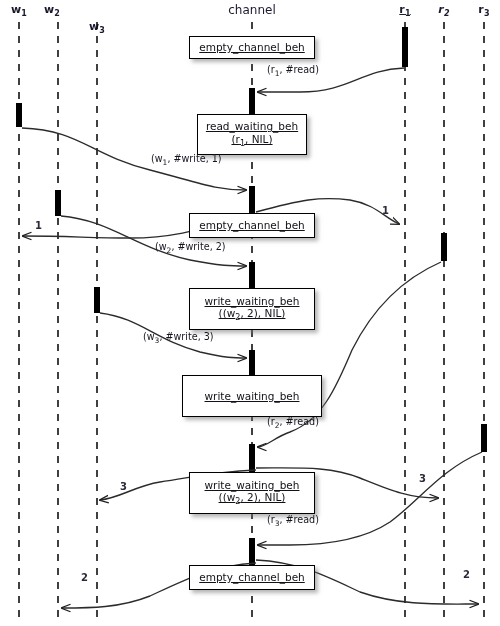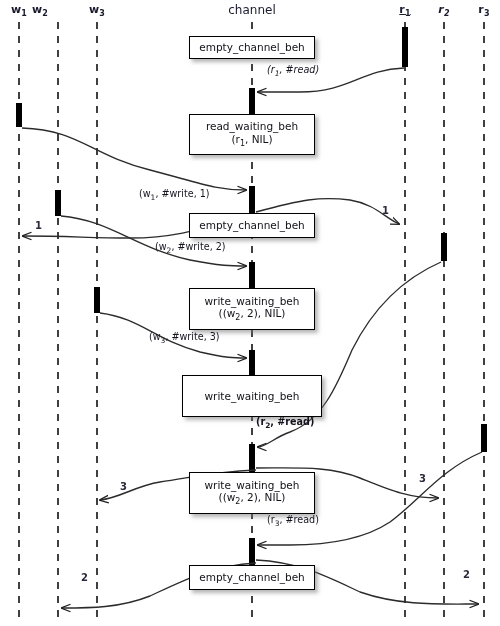--- a/index.html
+++ b/index.html
@@ -48,20 +48,21 @@
     color: #111118;
     line-height: 1.22;
     display: flex;
     flex-direction: column;
     align-items: center;
     justify-content: center;
     transform: translateX(-50%);
     z-index: 6;
     padding: 4px 7px;
     white-space: nowrap;
+    text-decoration: underline;
   }
   .state-box sub { font-size: 8px; }
   .msg-label {
     position: absolute;
     font-size: 9.6px;
     color: #14141f;
     white-space: nowrap;
     z-index: 7;
   }
   .msg-label sub { font-size: 7.5px; }
@@ -149,32 +150,32 @@
 
       <path d="M 482 452 C 440 470 420 500 390 522 C 360 542 320 545 290 545 L 258 545"></path>
 
       <path d="M 256 563 C 210 566 180 582 150 596 C 120 608 90 608 62 608"></path>
 
       <path d="M 256 560 C 300 562 330 578 360 592 C 400 606 440 604 478 604"></path>
     </g>
   </svg>
 
   <div class="lifeline-label" style="left:19px; top:3px;">w<sub>1</sub></div>
-  <div class="lifeline-label" style="left:40px; top:3px;">w<sub>2</sub></div>
-  <div class="lifeline-label" style="left:97px; top:3px;">w<sub>3</sub></div>
+  <div class="lifeline-label" style="left:52px; top:3px;">w<sub>2</sub></div>
+  <div class="lifeline-label" style="left:97px; top:20px;">w<sub>3</sub></div>
   <div class="channel-title" style="left:252px; top:3px;">channel</div>
   <div class="lifeline-label" style="left:405px; top:3px;text-decoration:underline;">r<sub>1</sub></div>
   <div class="lifeline-label" style="left:444px; top:3px;font-style:italic;">r<sub>2</sub></div>
   <div class="lifeline-label" style="left:484px; top:3px;">r<sub>3</sub></div>
 
   <div class="state-box" style="left:252px; top:36px; width:126px; height:23px;">
     <div>empty_channel_beh</div>
   </div>
 
-  <div class="state-box" style="left:252px; top:114px; width:126px; height:41px;">
+  <div class="state-box" style="left:252px; top:114px; width:110px; height:41px;">
     <div>read_waiting_beh</div>
     <div>(r<sub>1</sub>, NIL)</div>
   </div>
 
   <div class="state-box" style="left:252px; top:213px; width:126px; height:25px;">
     <div>empty_channel_beh</div>
   </div>
 
   <div class="state-box" style="left:252px; top:288px; width:126px; height:42px;">
     <div>write_waiting_beh</div>
@@ -187,25 +188,25 @@
 
   <div class="state-box" style="left:252px; top:472px; width:126px; height:42px;">
     <div>write_waiting_beh</div>
     <div>((w<sub>2</sub>, 2), NIL)</div>
   </div>
 
   <div class="state-box" style="left:252px; top:565px; width:126px; height:25px;">
     <div>empty_channel_beh</div>
   </div>
 
-  <div class="msg-label" style="left:267px; top:64px;font-style:italic;">(r<sub>1</sub>, #read)</div>
-  <div class="msg-label" style="left: 139px; top: 153px; margin-top: 35px;">(w<sub>1</sub>, #write, 1)</div>
+  <div class="msg-label" style="left:267px; top:64px;">(r<sub>1</sub>, #read)</div>
+  <div class="msg-label" style="left: 151px; top: 153px;">(w<sub>1</sub>, #write, 1)</div>
   <div class="msg-label" style="left: 155px; top: 241px;">(w<sub>2</sub>, #write, 2)</div>
-  <div class="msg-label" style="left: 149px; top: 331px;">(w<sub>3</sub>, #write, 3)</div>
-  <div class="msg-label" style="left: 256px; top: 416px; font-weight: bold;">(r<sub>2</sub>, #read)</div>
+  <div class="msg-label" style="left: 143px; top: 331px;">(w<sub>3</sub>, #write, 3)</div>
+  <div class="msg-label" style="left: 267px; top: 416px;">(r<sub>2</sub>, #read)</div>
   <div class="msg-label" style="left: 267px; top: 514px;">(r<sub>3</sub>, #read)</div>
 
   <div class="num-label" style="left:35px; top:220px;">1</div>
   <div class="num-label" style="left:382px; top:205px;">1</div>
   <div class="num-label" style="left:120px; top:481px;">3</div>
   <div class="num-label" style="left:419px; top:473px;">3</div>
   <div class="num-label" style="left:81px; top:572px;">2</div>
   <div class="num-label" style="left:463px; top:569px;">2</div>
 
 </div>

